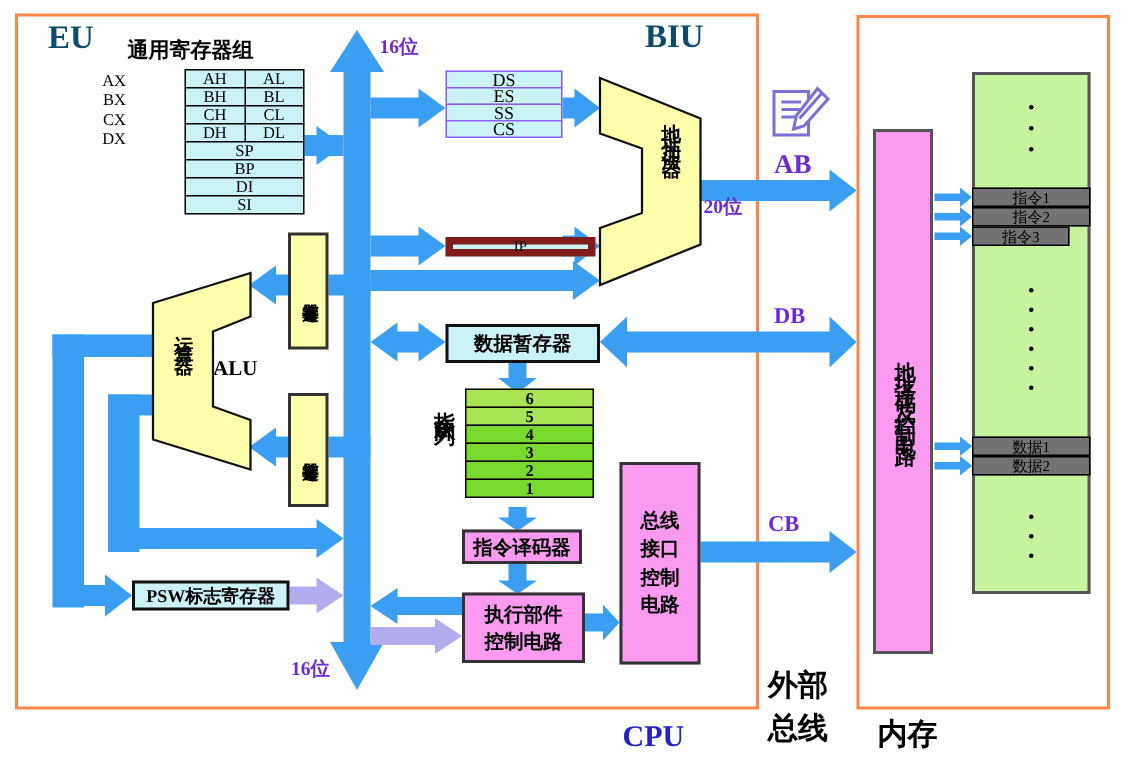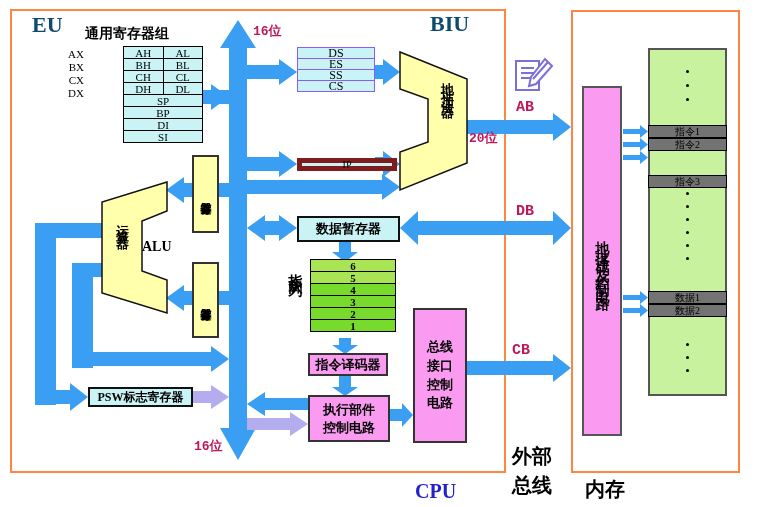--- a/index.html
+++ b/index.html
@@ -7,21 +7,21 @@
          font-family:"Liberation Serif","DejaVu Serif",serif;}
   .abs{position:absolute;}
   .frame{position:absolute;border:2px solid #ff8642;z-index:1;}
   #arrows{position:absolute;left:0;top:0;z-index:2;}
   .box{position:absolute;z-index:3;box-sizing:border-box;display:flex;align-items:center;justify-content:center;}
   .cyan{background:#c9f3f5;border:2px solid #111;}
   .pink{background:#fa9af0;border:2px solid #333;}
   .lbl{position:absolute;z-index:4;white-space:nowrap;}
   .green-lbl{color:#0c4a6e;font-weight:bold;font-size:22px;}
   .blue-lbl{color:#2222cc;font-weight:bold;font-size:20px;}
-  .buslbl{font-weight:bold;font-size:13px;color:#be185d;font-family:Liberation Mono, monospace;}
+  .buslbl{font-weight:bold;font-size:13px;color:#6d28d9;}
   .cn{font-weight:bold;color:#000;}
   .vtext{writing-mode:vertical-rl;text-orientation:upright;}
   
   .gpr-row{display:flex;height:13px;box-sizing:border-box;border:1px solid #000;margin-top:-1px;background:#c9f3f5;}
   .gpr-cell{flex:1;display:flex;align-items:center;justify-content:center;font-size:11px;box-sizing:border-box;}
   .gpr-cell + .gpr-cell{border-left:1px solid #000;}
   .seg-row{height:12px;box-sizing:border-box;border:1px solid #8b5cf6;margin-top:-1px;background:#c9f3f5;
            display:flex;align-items:center;justify-content:center;font-size:12px;}
   .axlbl{position:absolute;width:22px;text-align:right;font-size:11px;z-index:3;}
   .q-row{height:13px;box-sizing:border-box;border:1px solid #000;margin-top:-1px;
@@ -143,21 +143,21 @@
   <div class="lbl green-lbl" style="left:32px;top:12px;">EU</div>
   <div class="lbl green-lbl" style="left:430px;top:11px;">BIU</div>
   <div class="lbl blue-lbl" style="left:415px;top:480px;">CPU</div>
   <div class="lbl blue-lbl cn" style="left:512px;top:443px;">外部</div>
   <div class="lbl blue-lbl cn" style="left:512px;top:472px;">总线</div>
   <div class="lbl blue-lbl cn" style="left:585px;top:476px;">内存</div>
 
   <div class="lbl buslbl" style="left:253px;top:22px;">16位</div>
   <div class="lbl buslbl" style="left:194px;top:437px;">16位</div>
   <div class="lbl buslbl" style="left:469px;top:129px;">20位</div>
-  <div class="lbl buslbl" style="font-size:15px;left:516px;top:99px;">AB</div>
+  <div class="lbl buslbl" style="font-size:18px;left:516px;top:99px;">AB</div>
   <div class="lbl buslbl" style="font-size:15px;left:516px;top:203px;">DB</div>
   <div class="lbl buslbl" style="font-size:15px;left:512px;top:342px;">CB</div>
 
   <div class="lbl cn" style="left:85px;top:25px;font-size:14px;">通用寄存器组</div>
   <div class="axlbl" style="left:62px;top:48px;">AX</div>
   <div class="axlbl" style="left:62px;top:61px;">BX</div>
   <div class="axlbl" style="left:62px;top:74px;">CX</div>
   <div class="axlbl" style="left:62px;top:87px;">DX</div>
 
   <div class="abs" style="left:87px;top:47px;width:80px;z-index:3;padding-left:36px;">
@@ -245,21 +245,21 @@
   </div>
 
   <div class="box cn" style="left:582px;top:86px;width:40px;height:350px;background:#fa9af0;border:2px solid #555;">
     <span class="vtext" style="font-size:14px;letter-spacing:7px;">地址译码及控制电路</span>
   </div>
 
   <div class="abs" style="left:648px;top:48px;width:79px;height:348px;background:#c9f29e;border:2px solid #555;box-sizing:border-box;z-index:3;"></div>
 
   <div class="mem-row" style="left:648px;top:125px;width:79px;height:13px;">指令1</div>
   <div class="mem-row" style="left:648px;top:138px;width:79px;height:13px;">指令2</div>
-  <div class="mem-row" style="left:648px;top:151px;width:79px;height:13px;margin-top:24px;">指令3</div>
+  <div class="mem-row" style="left:648px;top:151px;width:65px;height:13px;">指令3</div>
   <div class="mem-row" style="left:648px;top:291px;width:79px;height:13px;">数据1</div>
   <div class="mem-row" style="left:648px;top:304px;width:79px;height:13px;">数据2</div>
 
   <div class="dot" style="left:686px;top:70px;"></div>
   <div class="dot" style="left:686px;top:84px;"></div>
   <div class="dot" style="left:686px;top:98px;"></div>
   <div class="dot" style="left:686px;top:192px;"></div>
   <div class="dot" style="left:686px;top:205px;"></div>
   <div class="dot" style="left:686px;top:218px;"></div>
   <div class="dot" style="left:686px;top:231px;"></div>

